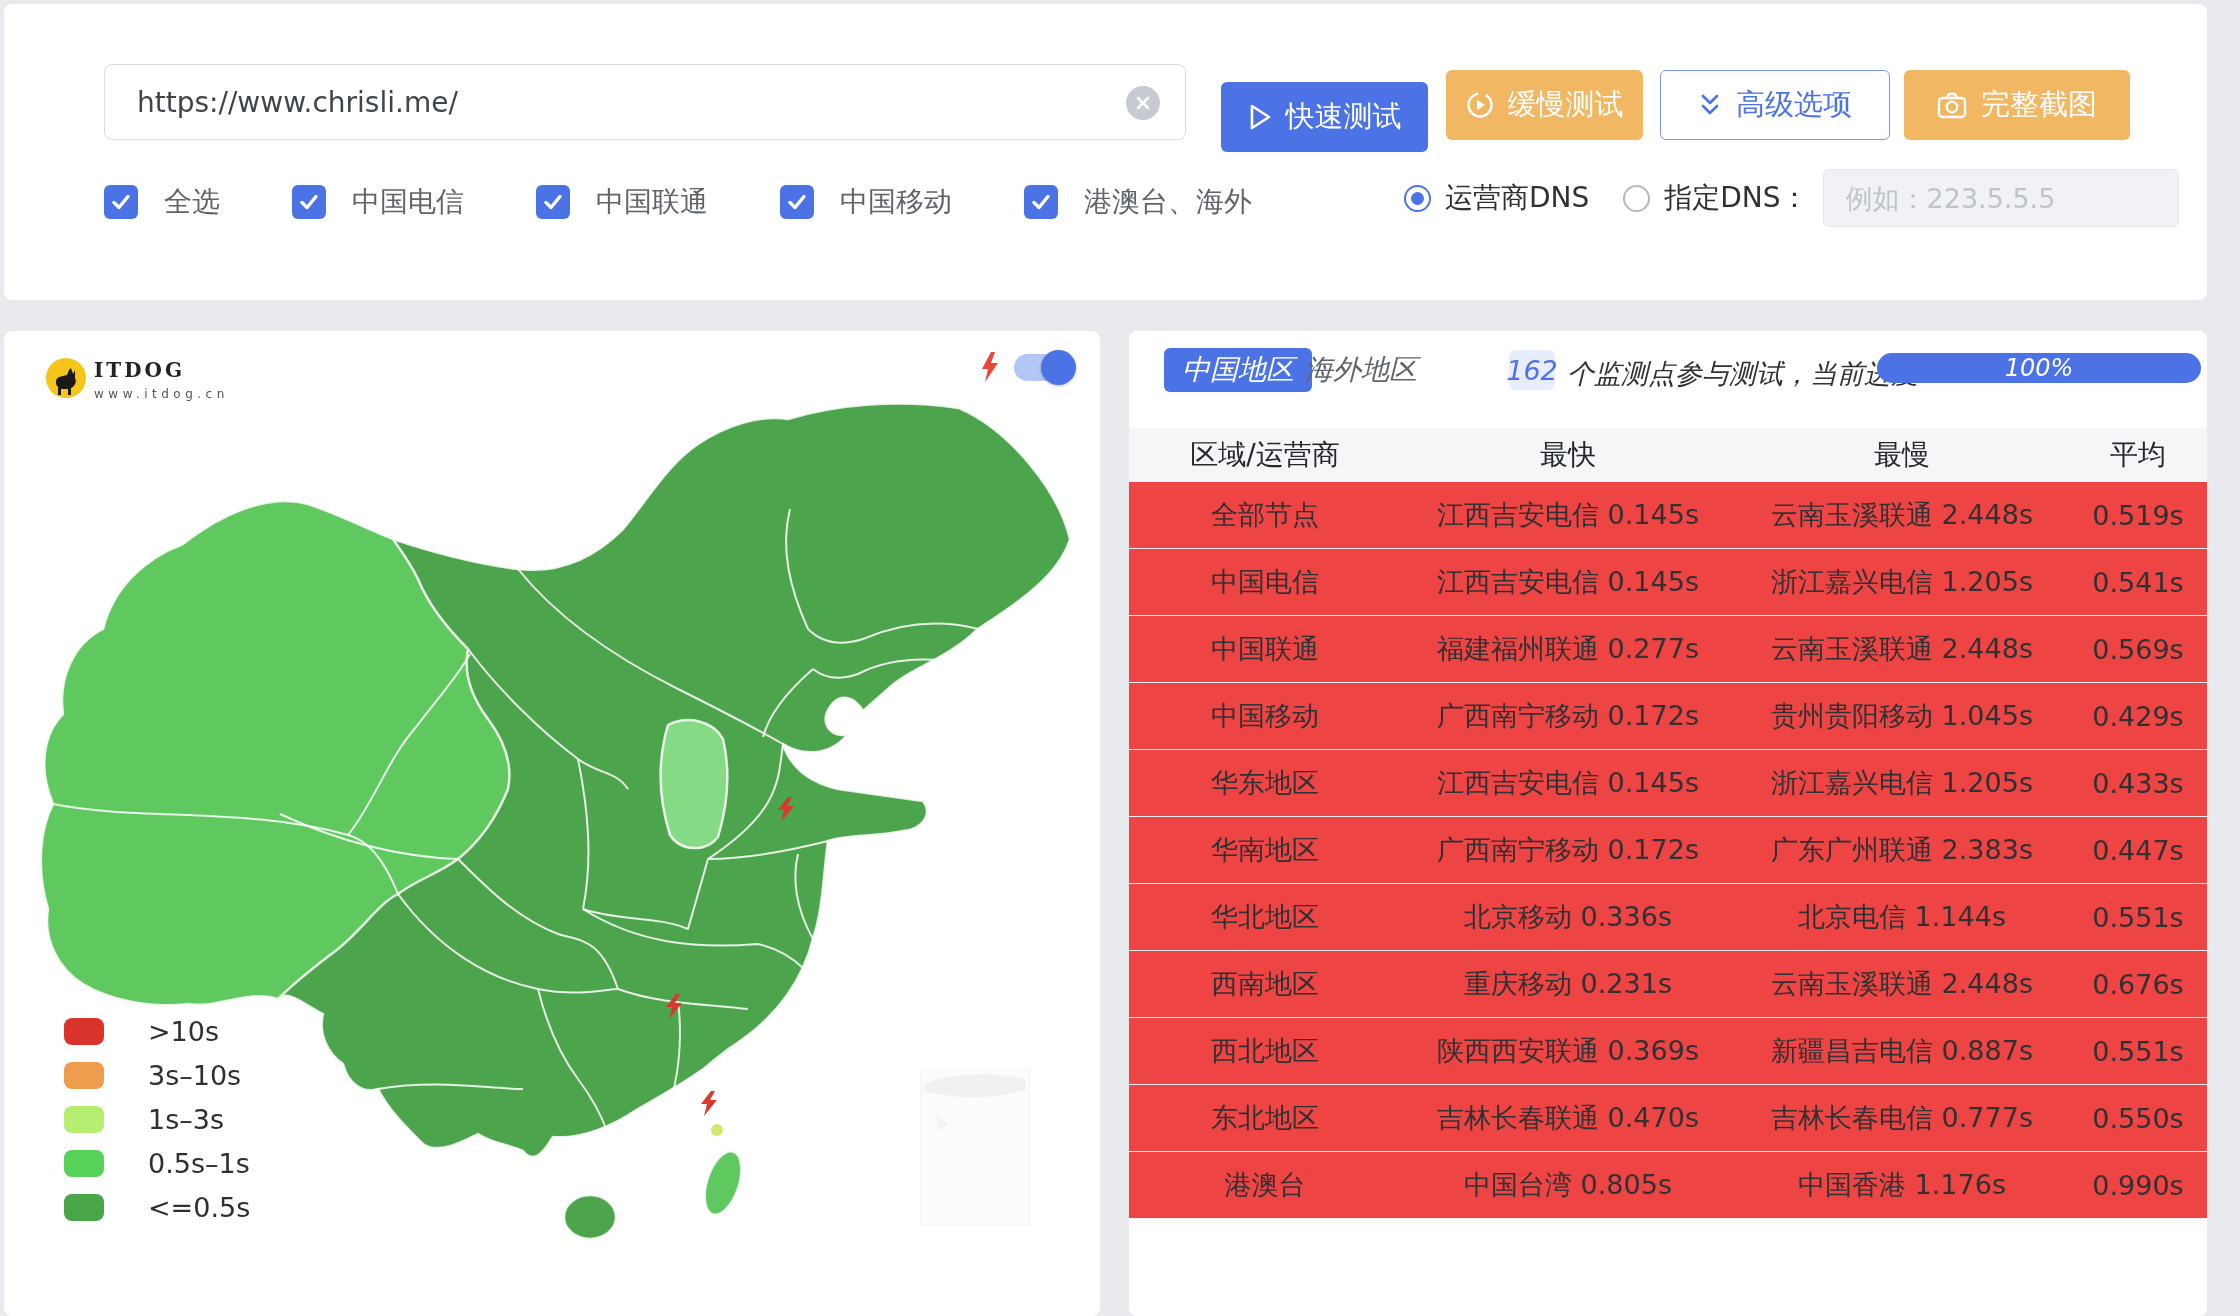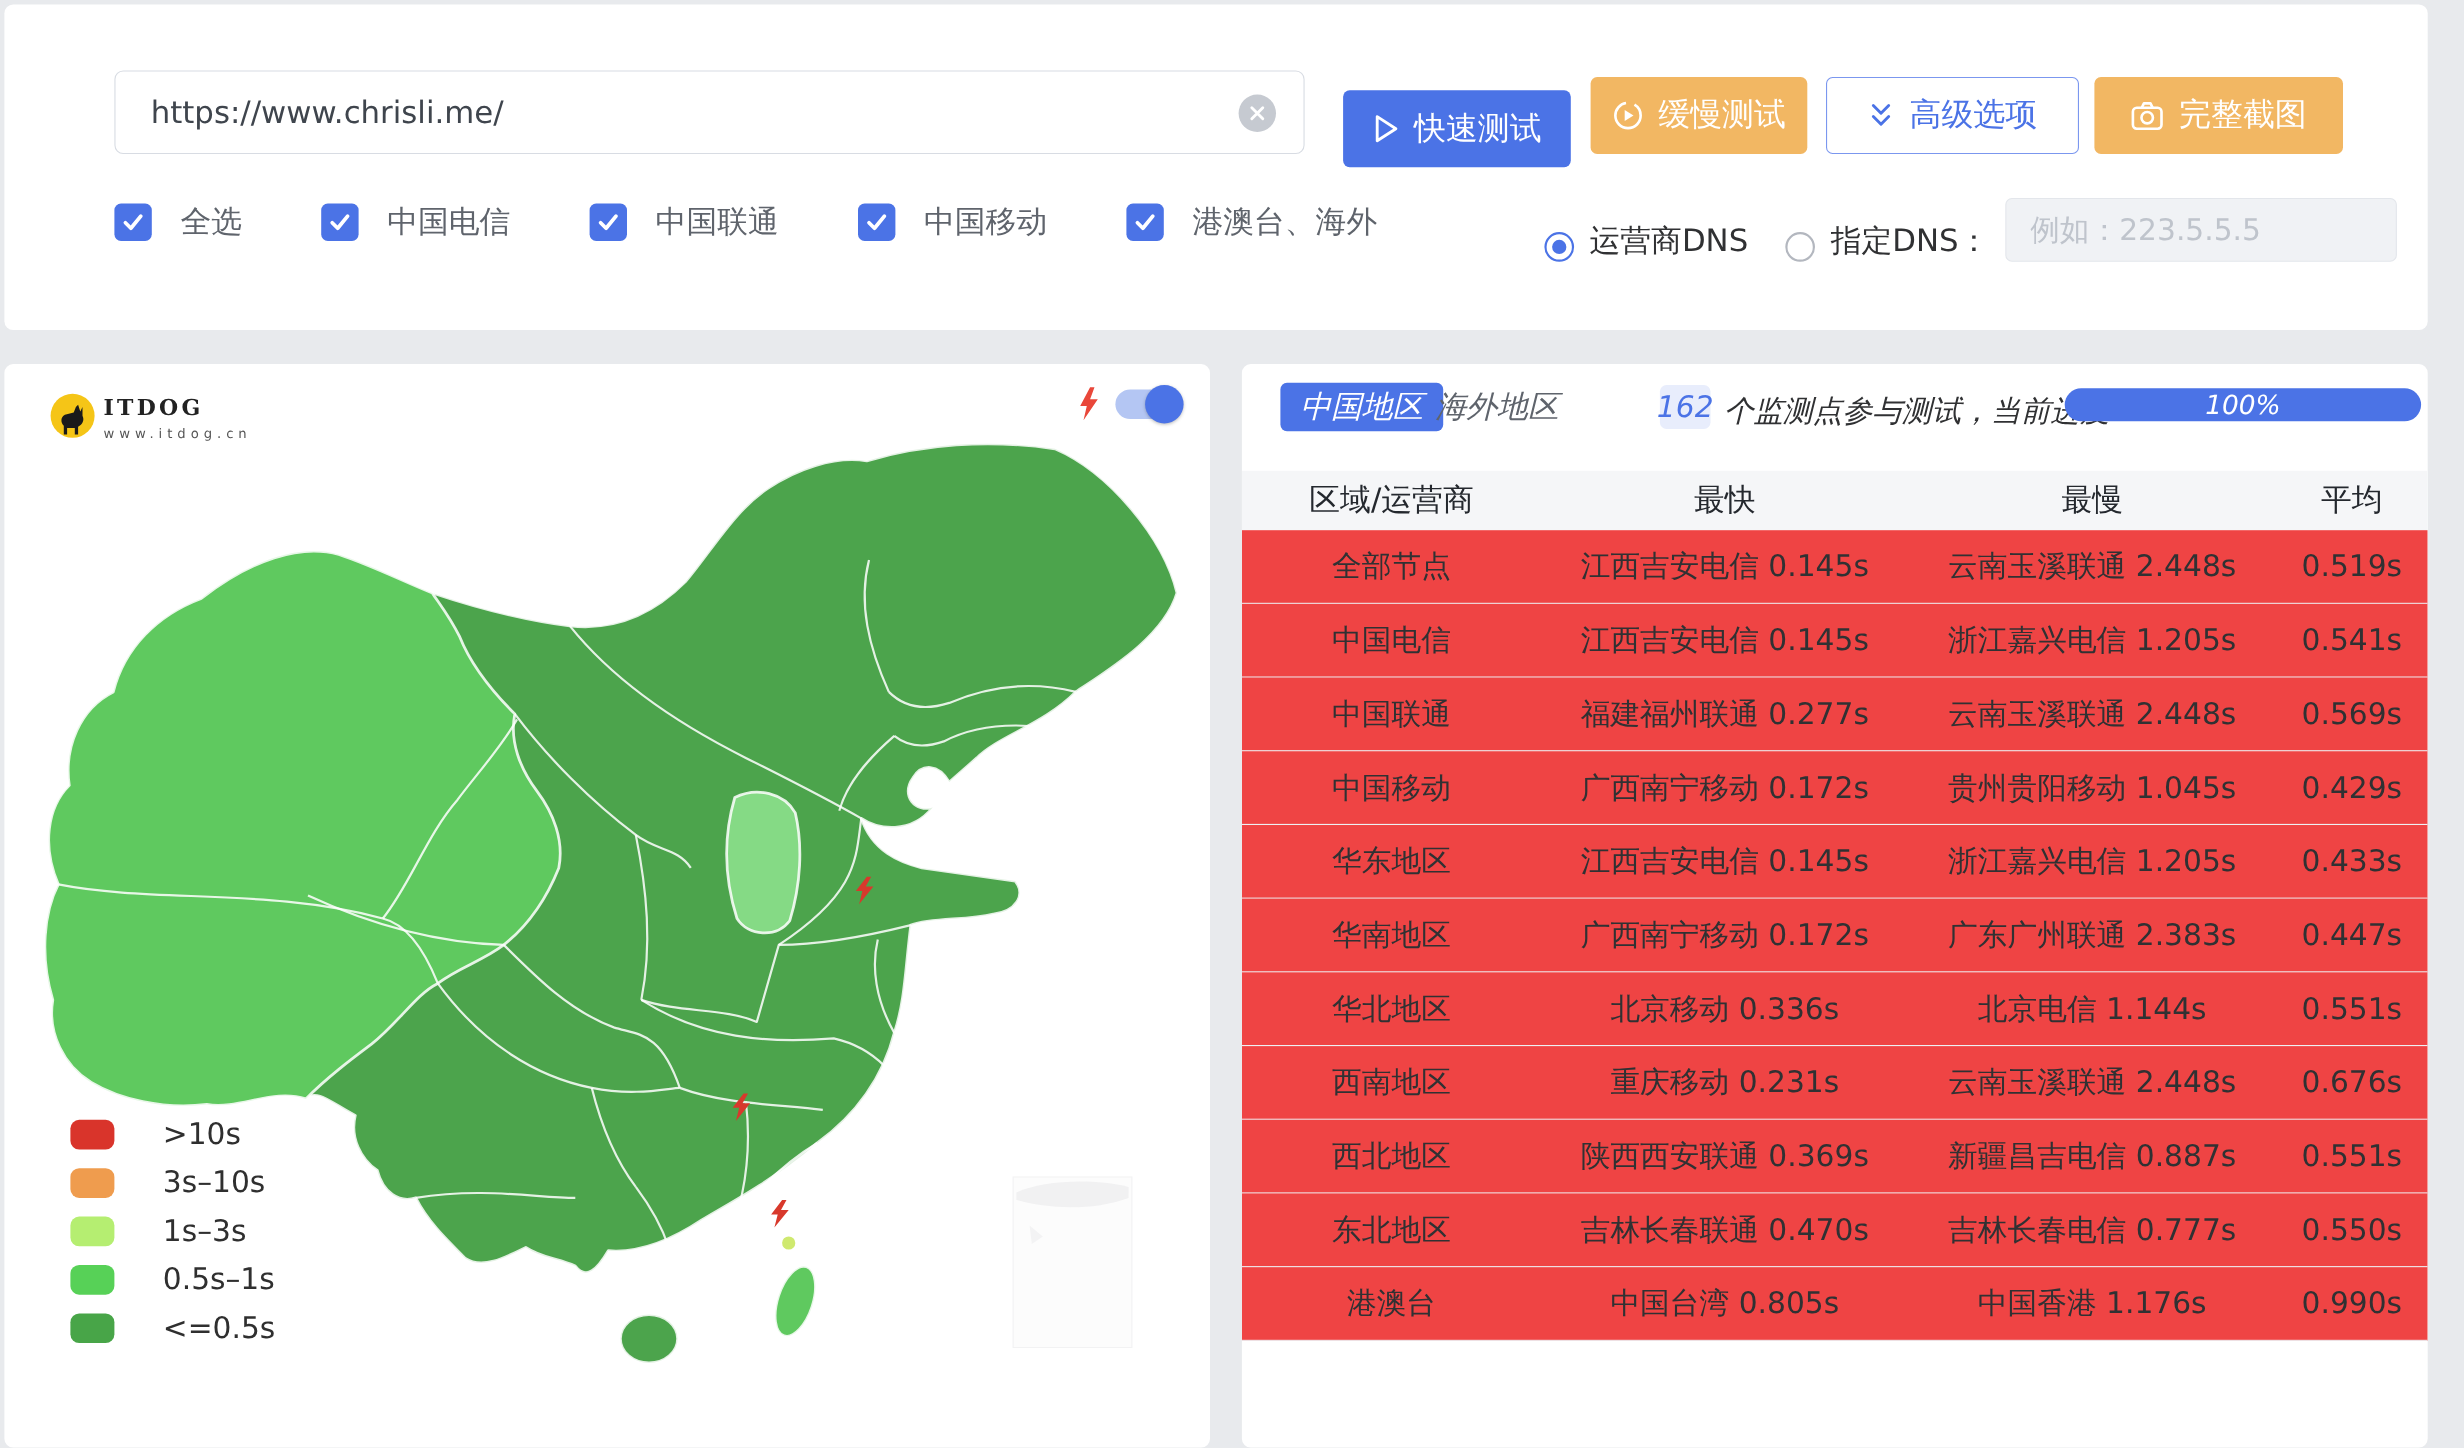--- a/index.html
+++ b/index.html
@@ -24,21 +24,21 @@
   #btn-adv   { left:1656px; width:230px; background:#fff; border:1px solid #7b97ef; color:var(--accent); }
   #btn-shot  { left:1900px; width:226px; background:var(--orange); }
 
   #checkbox-row { position:absolute; left:100px; top:178px; height:40px; display:flex; gap:0; }
   .chk-item { display:flex; align-items:center; margin-right:72px; cursor:pointer; }
   .chk-box { width:34px; height:34px; border-radius:6px; background:var(--accent);
     display:flex; align-items:center; justify-content:center; }
   .chk-box svg { width:24px; height:24px; }
   .chk-label { margin-left:26px; font-size:28px; color:#5f646c; }
 
-  #dns-row { position:absolute; left:1400px; top:174px; height:60px; display:flex; align-items:flex-end; }
+  #dns-row { position:absolute; left:1400px; top:164px; height:60px; display:flex; align-items:center; }
   .radio { width:27px; height:27px; border-radius:50%; border:2px solid #b3b7bf; background:#fff;
     display:flex; align-items:center; justify-content:center; }
   .radio.selected { border-color:var(--accent); }
   .radio.selected i { width:13px; height:13px; border-radius:50%; background:var(--accent); display:block; }
   .radio-label { font-size:28px; color:#303133; margin:0 34px 0 14px; }
   #dns-input { width:356px; height:58px; background:#f0f2f5; border:1px solid #e3e6eb;
     border-radius:6px; font-size:27px; padding:0 22px; color:#666; outline:none; font-family:inherit; }
   #dns-input::placeholder { color:#bfc4cc; }
 
   

